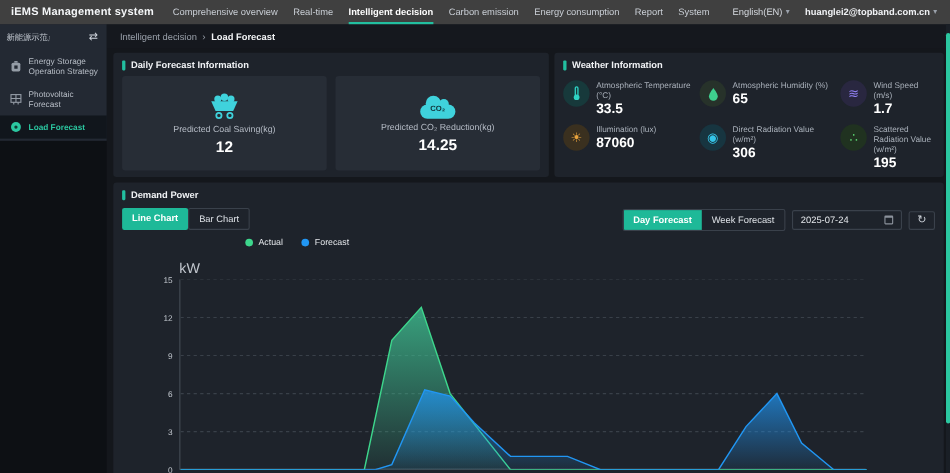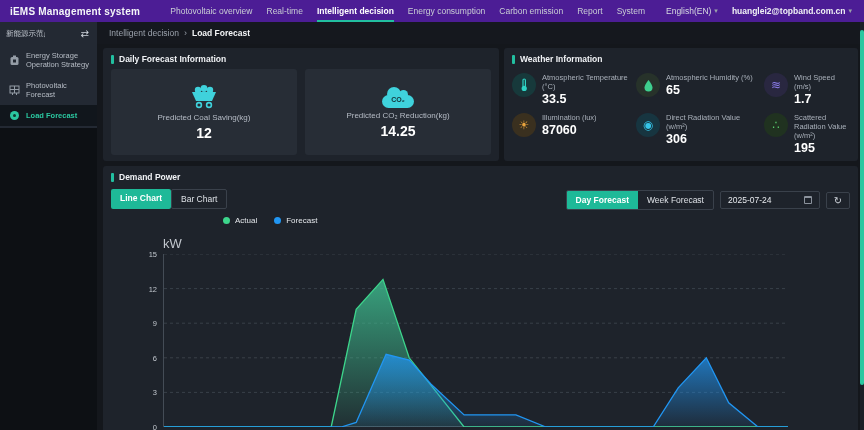--- a/index.html
+++ b/index.html
@@ -4,21 +4,21 @@
 <style>
   * { margin:0; padding:0; box-sizing:border-box; }
   html,body { width:864px; height:430px; overflow:hidden; }
   body {
     font-family:"Liberation Sans","DejaVu Sans",sans-serif;
     background:#14171c; color:#e8eaed; position:relative; font-size:9px;
   }
   
   .topbar {
     position:absolute; left:0; top:0; width:864px; height:22px;
-    background:#4c1d95; display:flex; align-items:center; padding:0 12px 0 10px; z-index:5;
+    background:#404040; display:flex; align-items:center; padding:0 12px 0 10px; z-index:5;
   }
   .app-title { font-size:10px; font-weight:bold; color:#f4f6f8; letter-spacing:.2px; }
   .nav { display:flex; margin-left:auto; height:22px; }
   .nav-item { position:relative; display:flex; align-items:center; padding:0 7px; color:#c9ced5; font-size:8.5px; cursor:pointer; white-space:nowrap; }
   .nav-item.active { color:#ffffff; font-weight:bold; }
   .nav-item.active::after { content:""; position:absolute; left:7px; right:7px; bottom:0; height:2px; background:#22bfa0; }
   .lang { display:flex; align-items:center; gap:3px; margin-left:14px; color:#d6dae0; font-size:8.5px; white-space:nowrap; }
   .user { display:flex; align-items:center; gap:3px; margin-left:14px; color:#f0f2f5; font-size:8.5px; font-weight:bold; white-space:nowrap; }
   .caret { font-size:7px; color:#9aa1ab; }
   
@@ -99,25 +99,25 @@
   
   .scroll-track { position:absolute; right:0; top:22px; bottom:0; width:4px; background:#1a1f26; z-index:6; }
   .scroll-thumb { position:absolute; right:0; top:30px; width:4px; height:355px; background:#2bc7a0; border-radius:2px; cursor:pointer; z-index:7; }
 </style>
 </head>
 <body>
 
 <div class="topbar">
   <div class="app-title">iEMS Management system</div>
   <div class="nav">
-    <div class="nav-item">Photovoltaic overview</div>
+    <div class="nav-item">Comprehensive overview</div>
     <div class="nav-item">Real-time</div>
     <div class="nav-item active">Intelligent decision</div>
+    <div class="nav-item">Carbon emission</div>
     <div class="nav-item">Energy consumption</div>
-    <div class="nav-item">Carbon emission</div>
     <div class="nav-item">Report</div>
     <div class="nav-item">System</div>
   </div>
   <div class="lang">
     <span>English(EN)</span>
     <span class="caret">▾</span>
   </div>
   <div class="user">
     <span>huanglei2@topband.com.cn</span>
     <span class="caret">▾</span>

